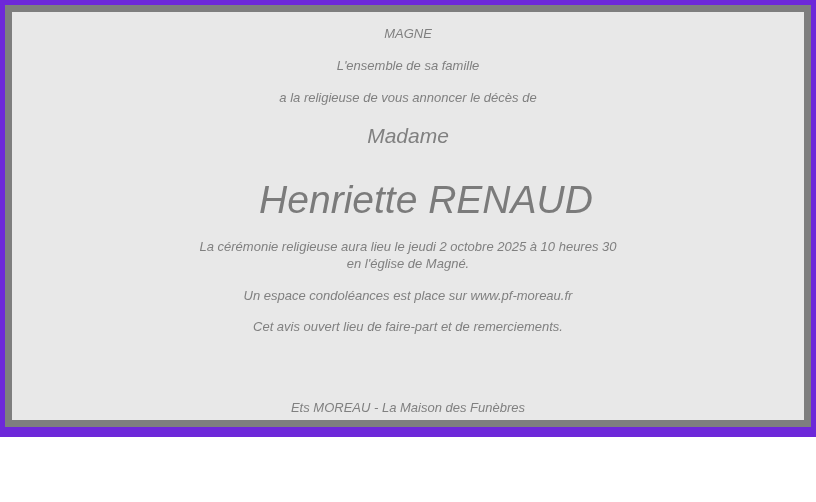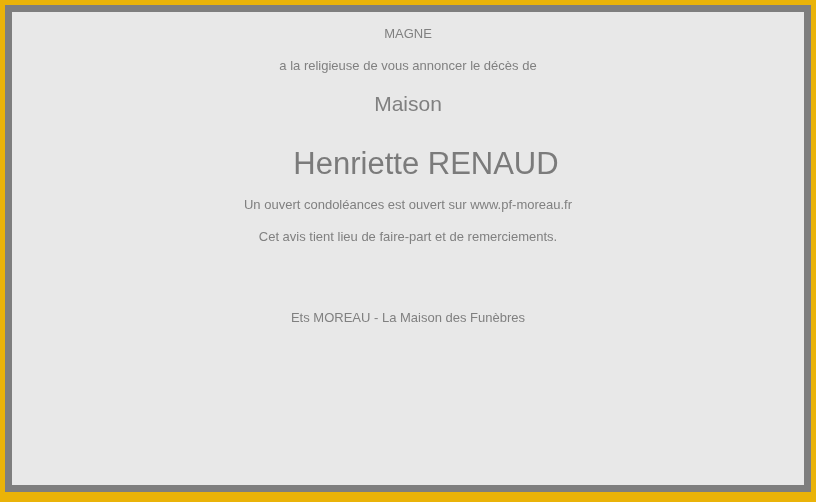--- a/index.html
+++ b/index.html
@@ -1,21 +1,22 @@
 <!DOCTYPE html>
 <html><head>
 <meta charset="utf-8">
 <style>
   html, body { margin: 0; padding: 0; background: #ffffff; }
   .page {
     position: relative;
     width: 816px;
-    height: 502px;
-    background: #eab308;
+    height: 437px;
+    background: #6d28d9;
     overflow: hidden;
+    font-style: italic;
   }
   .card {
     position: absolute;
     left: 5px;
     top: 5px;
     right: 5px;
     bottom: 10px;
     border: 7px solid #7e7e7e;
     background: #e8e8e8;
     text-align: center;
@@ -26,53 +27,58 @@
     padding-top: 14px;
     box-sizing: border-box;
   }
   .card p { margin: 15px 0; }
   .card p:first-child { margin-top: 0; }
   .honorific {
     font-size: 21px;
     line-height: 1.3;
   }
   .name {
-    font-size: 31px;
+    font-size: 39px;
     font-weight: normal;
     line-height: 1.2;
     margin: 28px 0 2px 0;
     color: #7b7b7b;
     padding-left: 36px;
   }
   .maiden {
     font-weight: bold;
     margin: 0 0 15px 0 !important;
   }
 </style>
 </head>
 <body>
 
 <div class="page">
   <div class="card">
 
     <p>MAGNE</p>
 
+    <p>L'ensemble de sa famille</p>
 
     <p>a la religieuse de vous annoncer le décès de</p>
 
-    <p class="honorific">Maison</p>
+    <p class="honorific">Madame</p>
 
     <h1 class="name">Henriette RENAUD</h1>
 
 
 
+    <p>
+      <span>La cérémonie religieuse aura lieu le jeudi 2 octobre 2025 à 10 heures 30</span><br>
+      <span>en l'église de Magné.</span>
+    </p>
 
-    <p>Un ouvert condoléances est ouvert sur www.pf-moreau.fr</p>
+    <p>Un espace condoléances est place sur www.pf-moreau.fr</p>
 
-    <p>Cet avis tient lieu de faire-part et de remerciements.</p>
+    <p>Cet avis ouvert lieu de faire-part et de remerciements.</p>
 
     <p>
       <br>
       <br>
     </p>
 
     <p>Ets MOREAU - La Maison des Funèbres</p>
 
   </div>
 </div>

